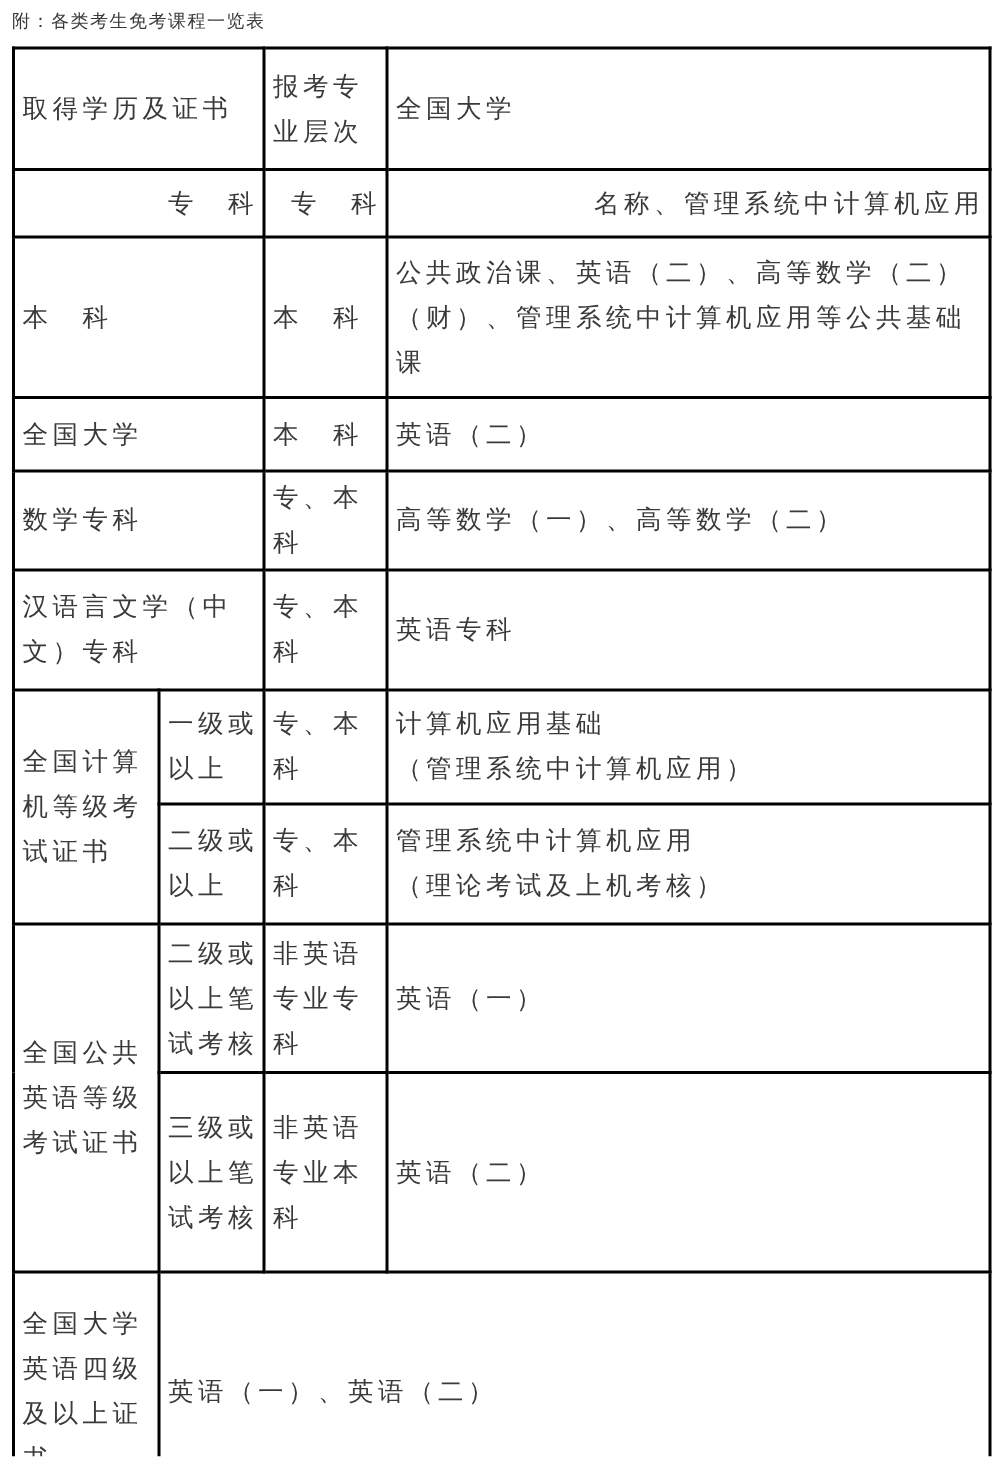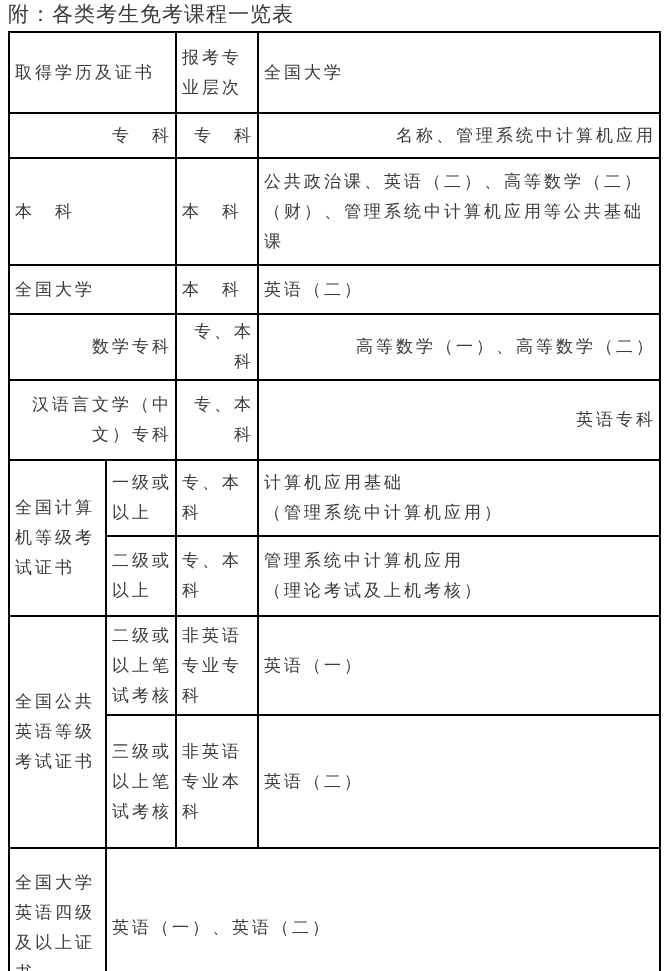--- a/index.html
+++ b/index.html
@@ -11,21 +11,21 @@
   }
   .page {
     width: 665px;
     height: 971px;
     box-sizing: border-box;
     padding: 2px 6px 0 8px;
     overflow: hidden;
     background: #ffffff;
   }
   .doc-title {
-    font-size: 21px;
+    font-size: 12px;
     font-weight: normal;
     letter-spacing: 1px;
     line-height: 24px;
     margin: 0 0 5px 0;
     white-space: pre;
   }
   table.exempt {
     border-collapse: collapse;
     table-layout: fixed;
     width: 651px;
@@ -82,28 +82,28 @@
 （财）、管理系统中计算机应用等公共基础
 课</td>
     </tr>
 
     <tr style="height:49px;">
       <td colspan="2">全国大学</td>
       <td>本　科</td>
       <td>英语（二）</td>
     </tr>
 
-    <tr style="height:58px;text-align:right;">
+    <tr style="height:58px;">
       <td colspan="2">数学专科</td>
       <td>专、本
 科</td>
       <td>高等数学（一）、高等数学（二）</td>
     </tr>
 
-    <tr style="height:80px;text-align:right;">
+    <tr style="height:80px;">
       <td colspan="2">汉语言文学（中
 文）专科</td>
       <td>专、本
 科</td>
       <td>英语专科</td>
     </tr>
 
     <tr style="height:76px;">
       <td rowspan="2">全国计算
 机等级考

